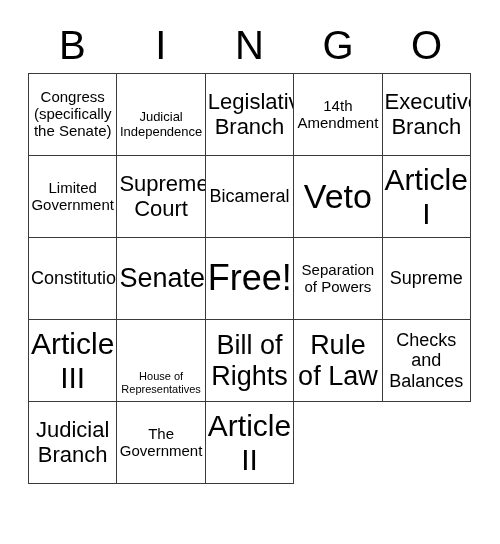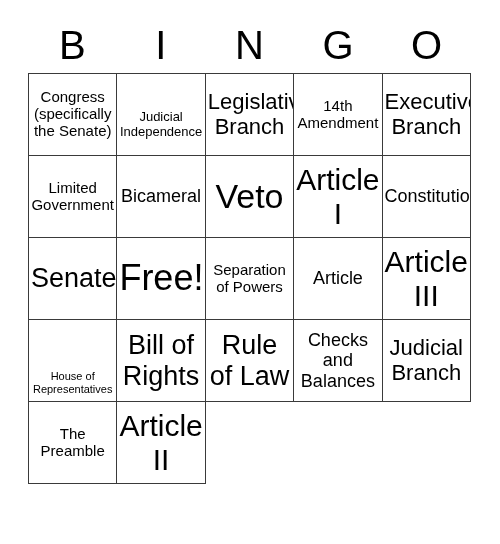--- a/index.html
+++ b/index.html
@@ -110,20 +110,23 @@
       </div>
       <div class="cell s-sm">
         <span class="txt">14th Amendment</span>
       </div>
       <div class="cell s-lg">
         <span class="txt">Executive Branch</span>
       </div>
       <div class="cell s-sm">
         <span class="txt">Limited Government</span>
       </div>
+      <div class="cell s-lg">
+        <span class="txt">Supreme Court</span>
+      </div>
       <div class="cell s-md">
         <span class="txt">Bicameral</span>
       </div>
       <div class="cell s-3xl">
         <span class="txt">Veto</span>
       </div>
       <div class="cell s-2xl">
         <span class="txt">Article I</span>
       </div>
       <div class="cell s-md">
@@ -132,41 +135,41 @@
       <div class="cell s-xl">
         <span class="txt">Senate</span>
       </div>
       <div class="cell s-4xl">
         <span class="txt">Free!</span>
       </div>
       <div class="cell s-sm">
         <span class="txt">Separation of Powers</span>
       </div>
       <div class="cell s-md">
-        <span class="txt">Article</span>
+        <span class="txt">Supreme</span>
       </div>
       <div class="cell s-2xl">
         <span class="txt">Article III</span>
       </div>
       <div class="cell s-xxs">
         <span class="txt">House of Representatives</span>
       </div>
       <div class="cell s-xl">
         <span class="txt">Bill of Rights</span>
       </div>
       <div class="cell s-xl">
         <span class="txt">Rule of Law</span>
       </div>
       <div class="cell s-md">
         <span class="txt">Checks and Balances</span>
       </div>
       <div class="cell s-lg">
         <span class="txt">Judicial Branch</span>
       </div>
       <div class="cell s-sm">
-        <span class="txt">The Preamble</span>
+        <span class="txt">The Government</span>
       </div>
       <div class="cell s-2xl">
         <span class="txt">Article II</span>
       </div>
     </div>
 
 </div>
 
 </body></html>

